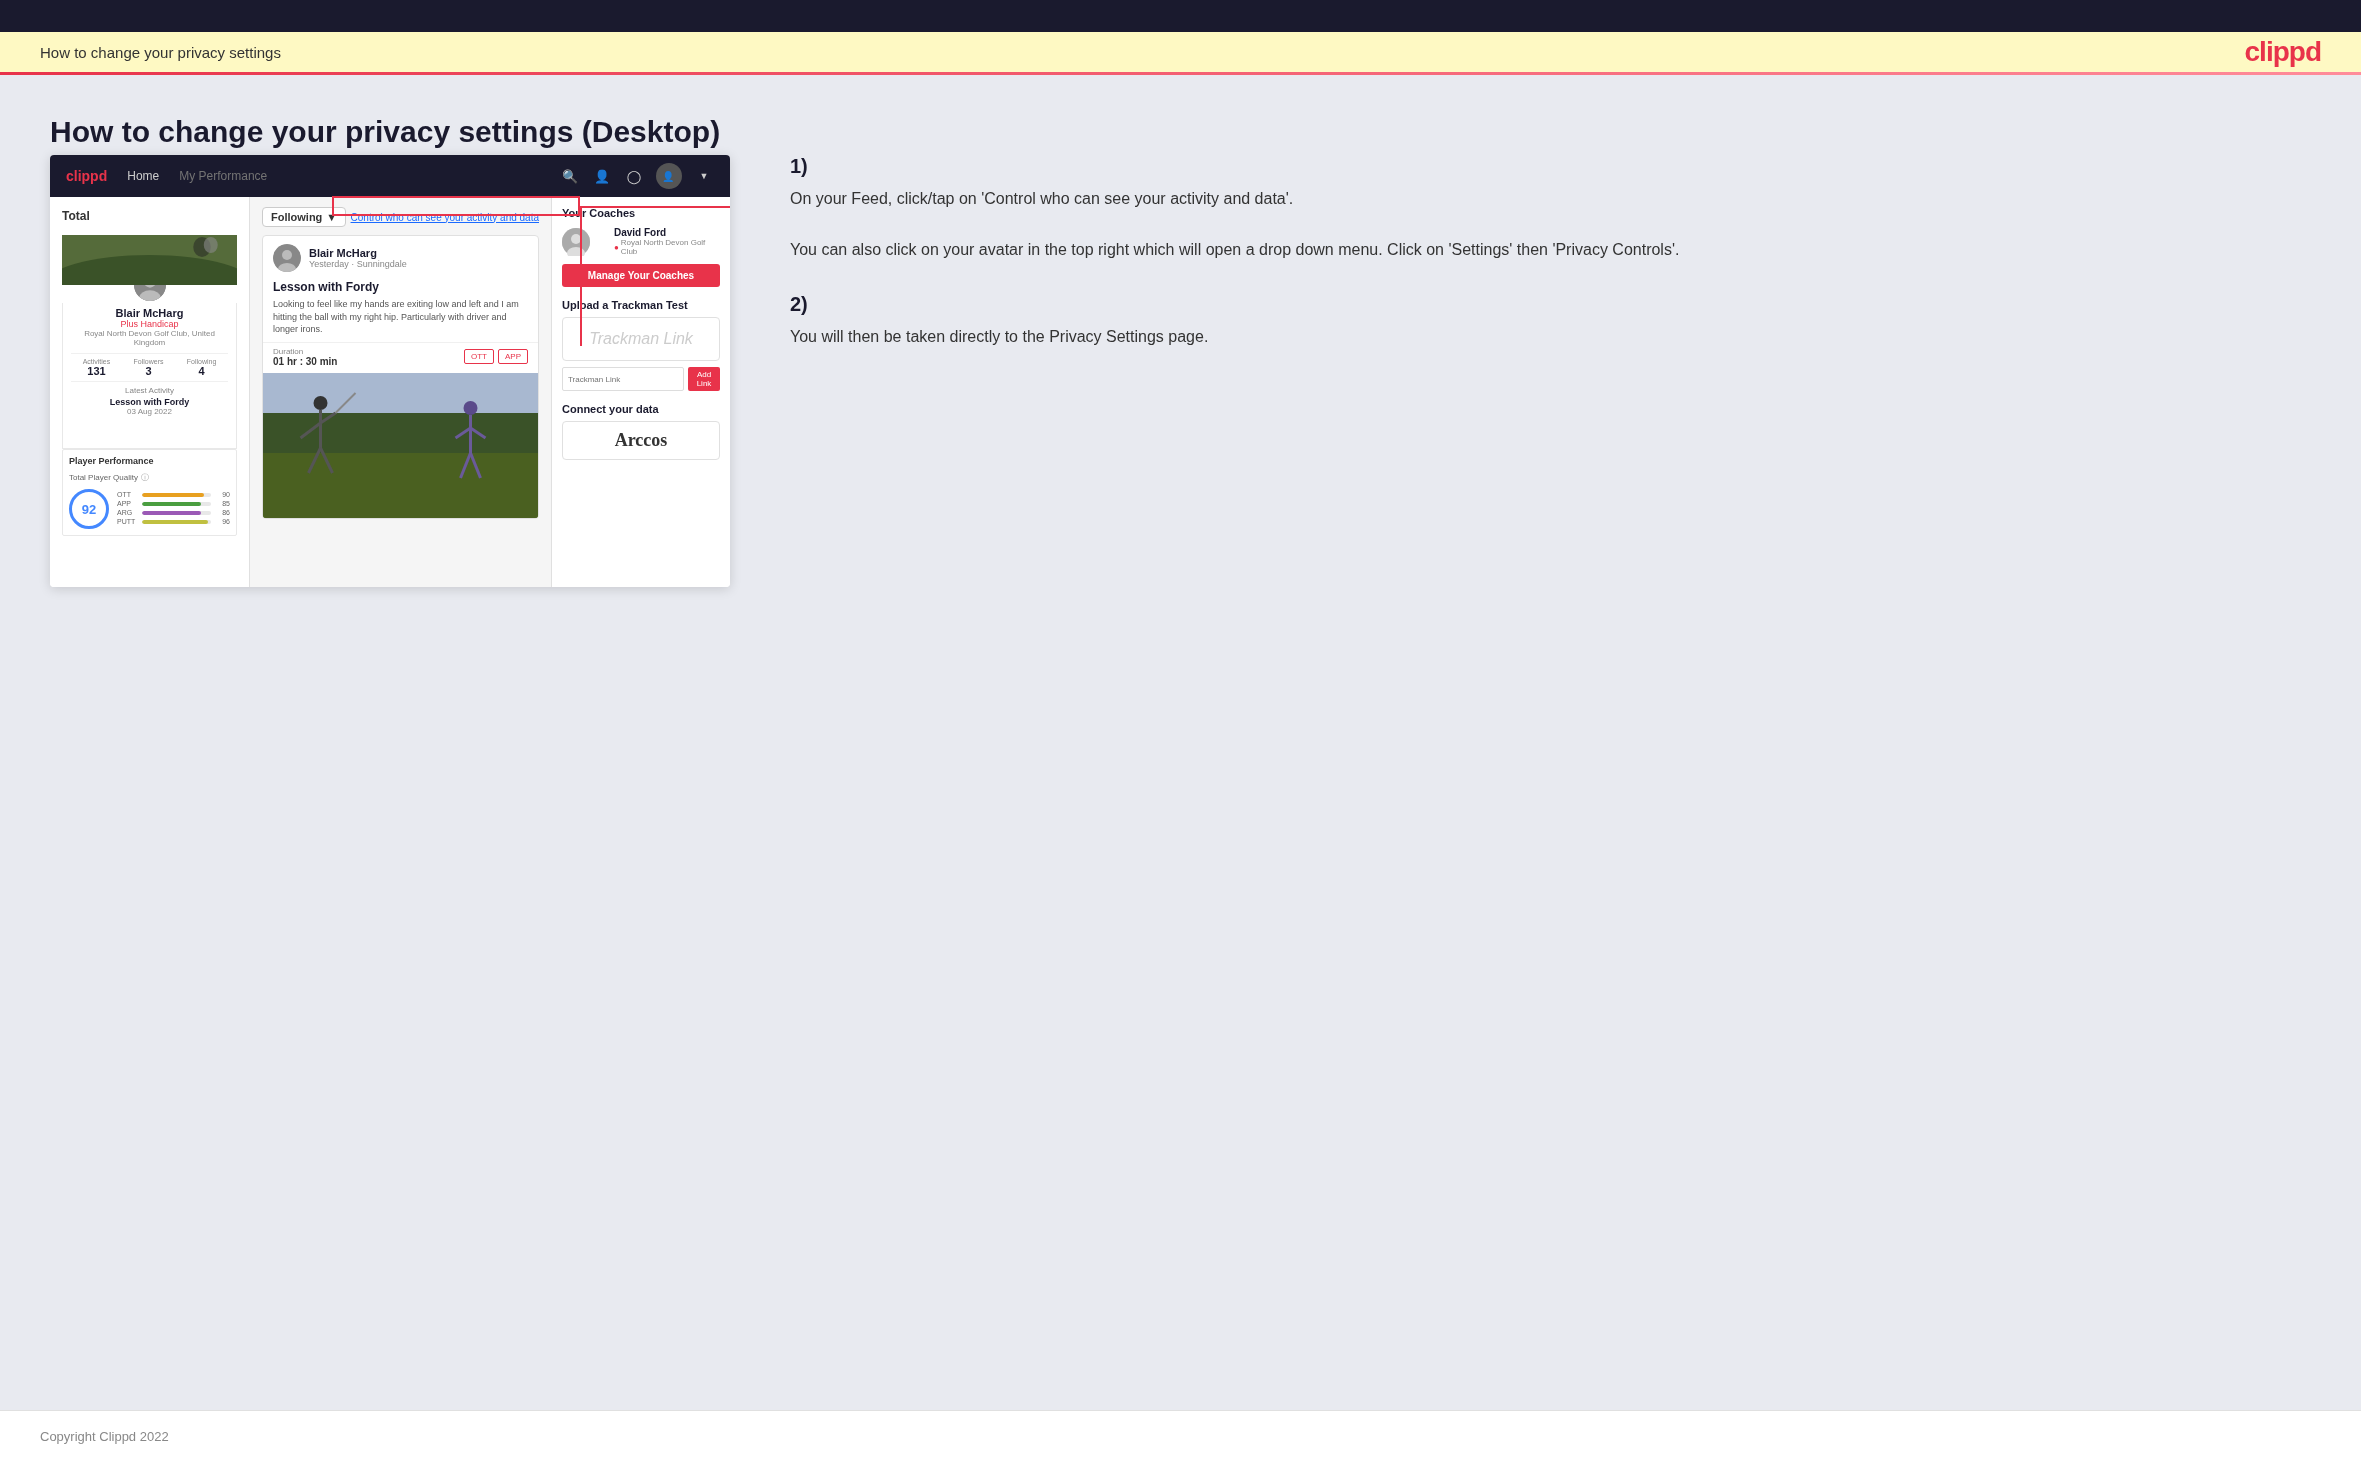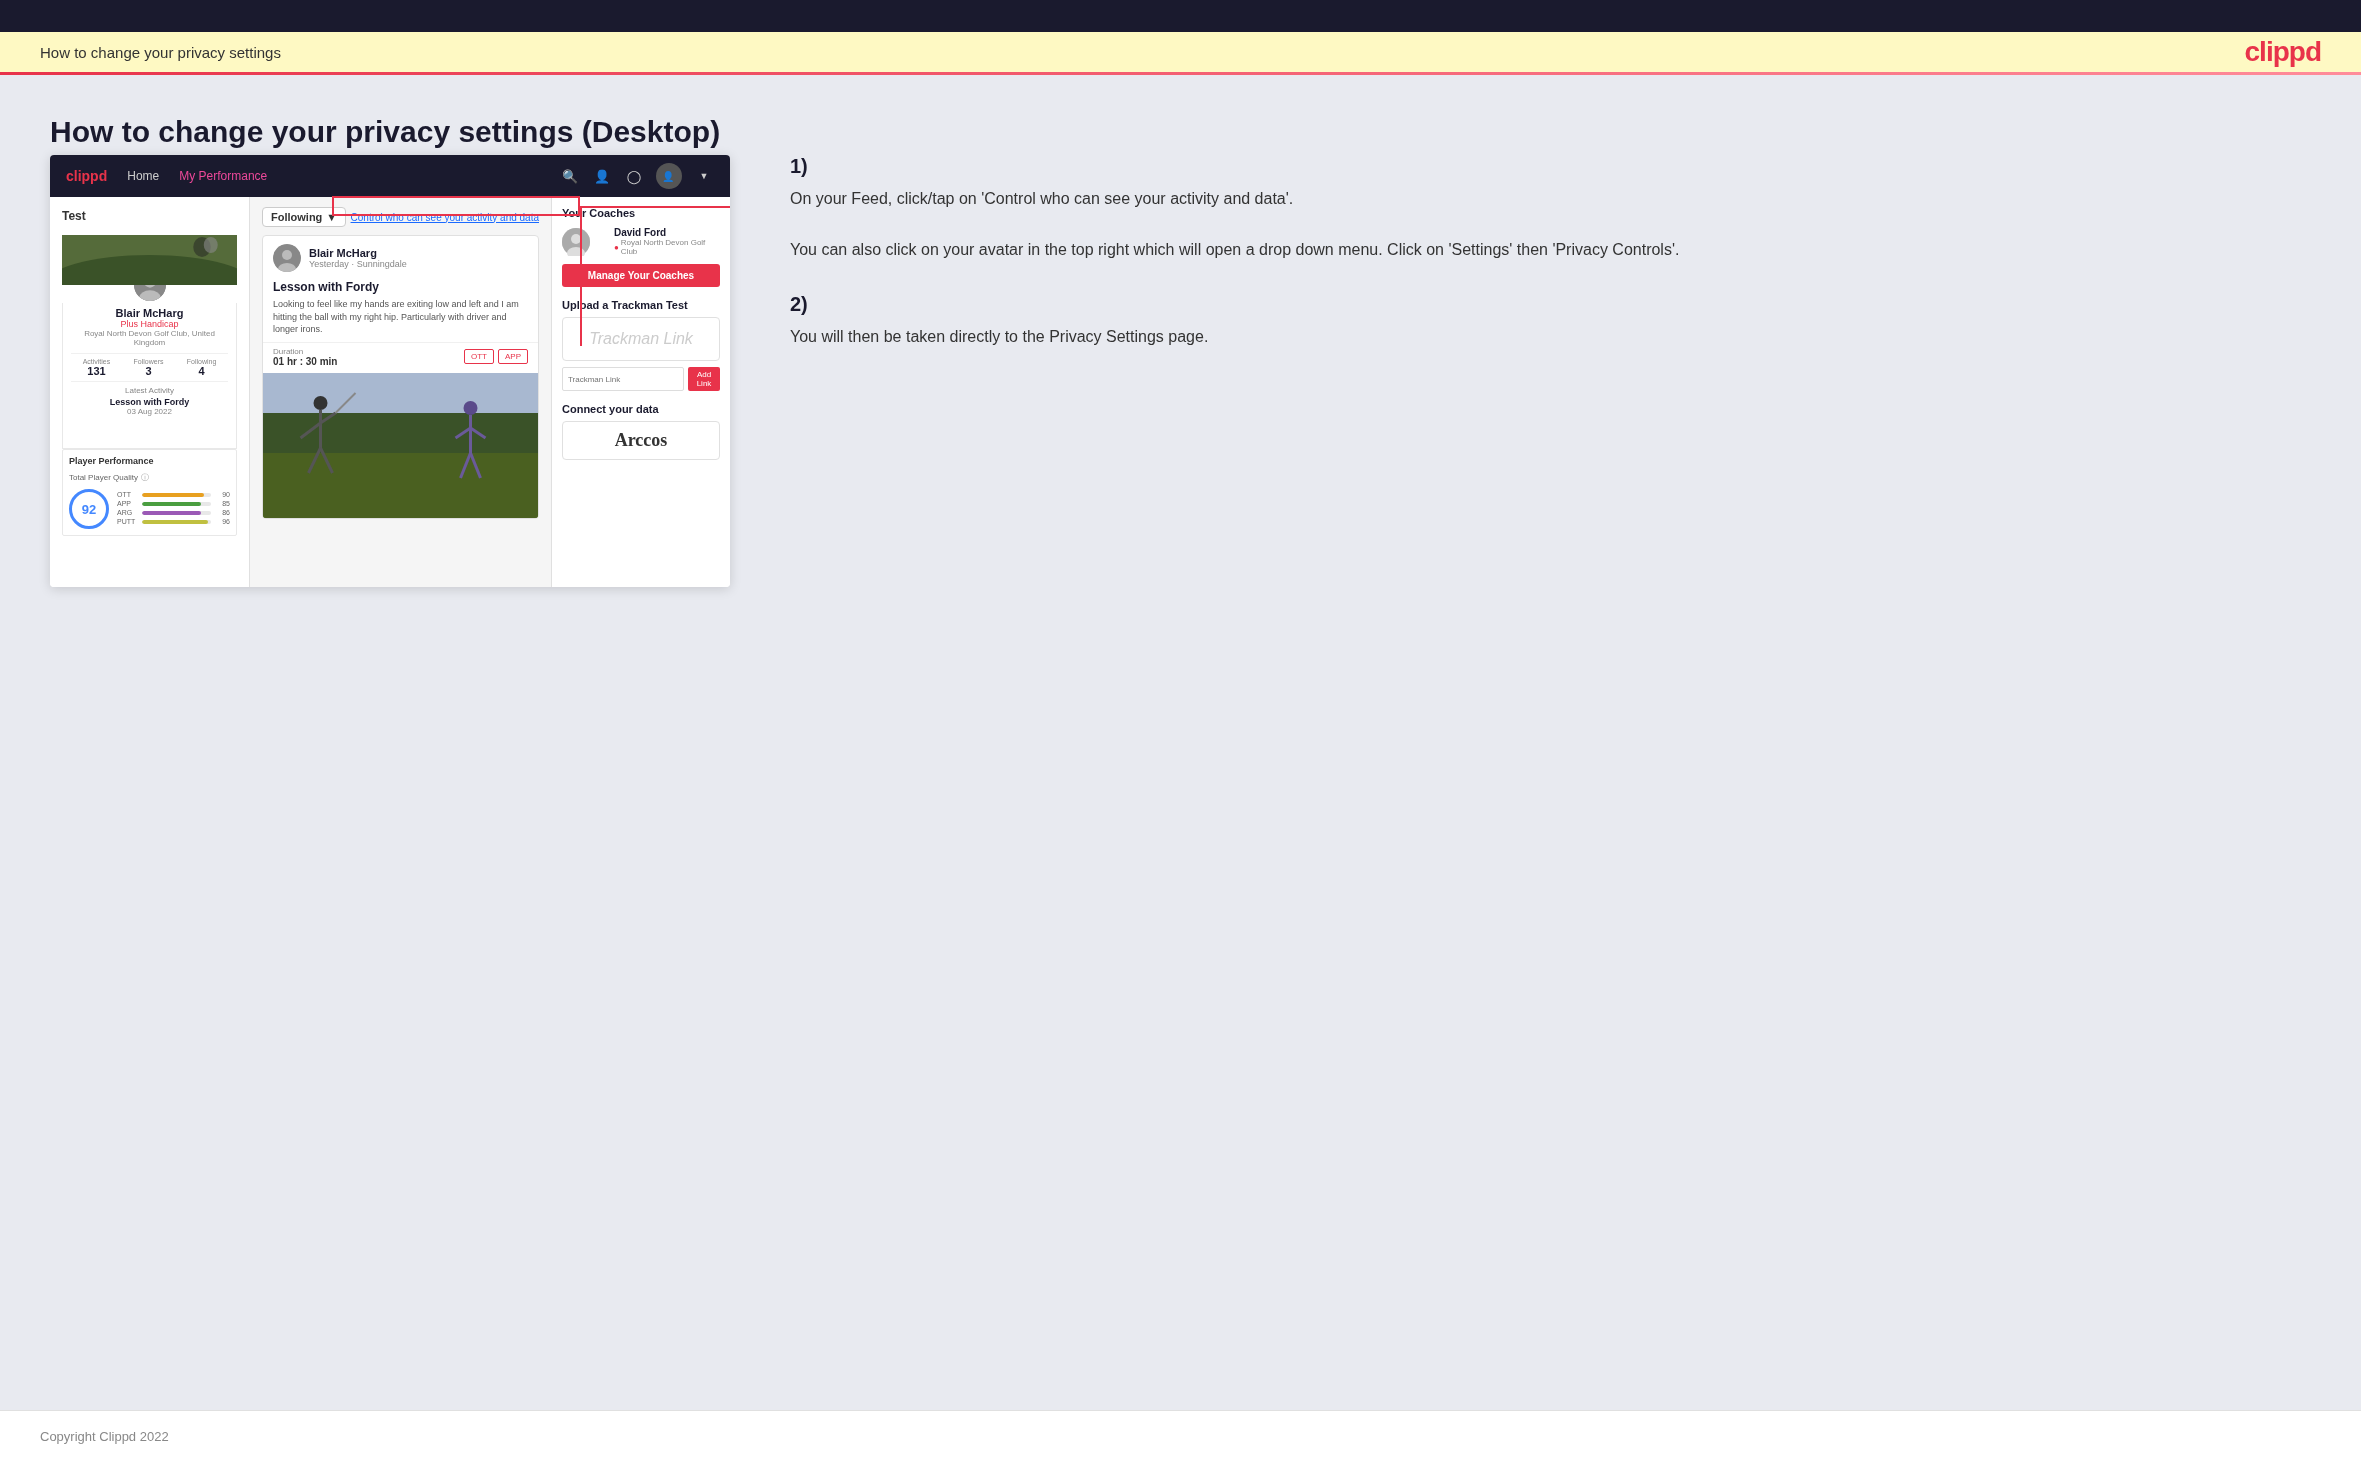--- a/index.html
+++ b/index.html
@@ -88,21 +88,21 @@
       font-weight: bold;
     }
 
     .app-nav-item {
       color: #ccc;
       font-size: 12px;
       cursor: pointer;
     }
 
     .app-nav-item.active {
-      color: #ec4899;
+      color: #737373;
     }
 
     .app-nav-right {
       margin-left: auto;
       display: flex;
       gap: 12px;
       align-items: center;
     }
 
     .app-nav-icon {
@@ -648,21 +648,21 @@
           <div class="app-nav-icon">👤</div>
           <div class="app-nav-icon">◯</div>
           <div class="app-avatar-btn">👤</div>
           <div class="app-nav-icon" style="font-size:9px;">▼</div>
         </div>
       </div>
 
       <div class="app-body">
 
         <div class="app-sidebar">
-          <div class="feed-tab">Test</div>
+          <div class="feed-tab">Total</div>
 
           <div class="profile-banner">
             
             <svg width="100%" height="50" viewBox="0 0 200 50" preserveAspectRatio="none">
               <rect width="200" height="50" fill="#556b3a"></rect>
               <ellipse cx="100" cy="50" rx="120" ry="30" fill="#3a5228"></ellipse>
               <circle cx="160" cy="12" r="10" fill="#222" opacity="0.5"></circle>
               <circle cx="170" cy="10" r="8" fill="#888" opacity="0.6"></circle>
             </svg>
           </div>

